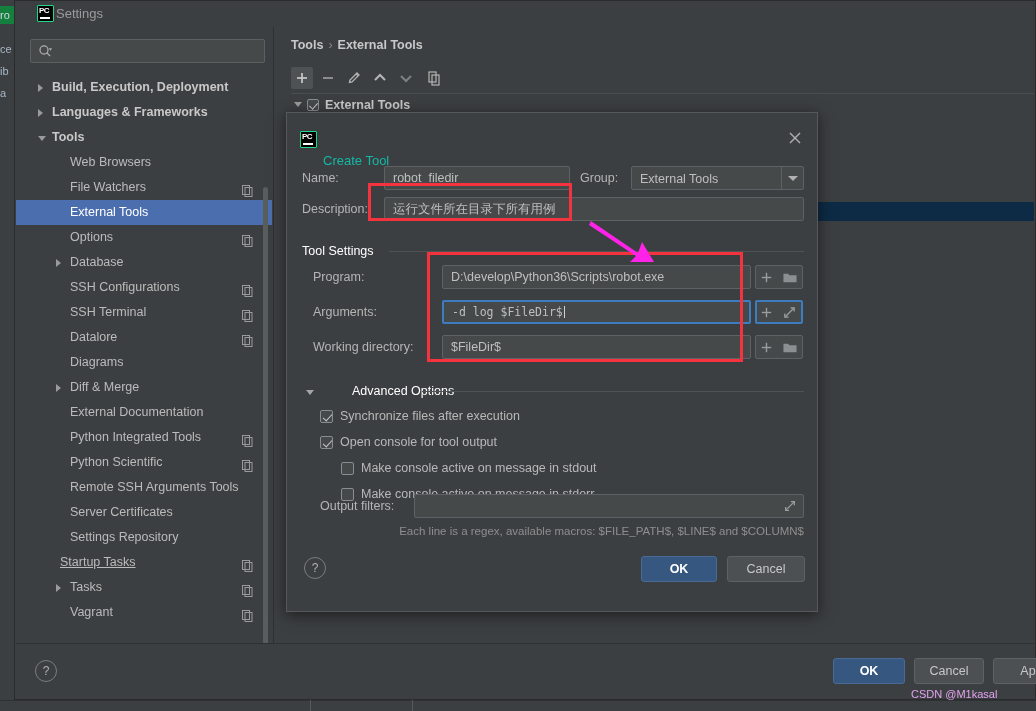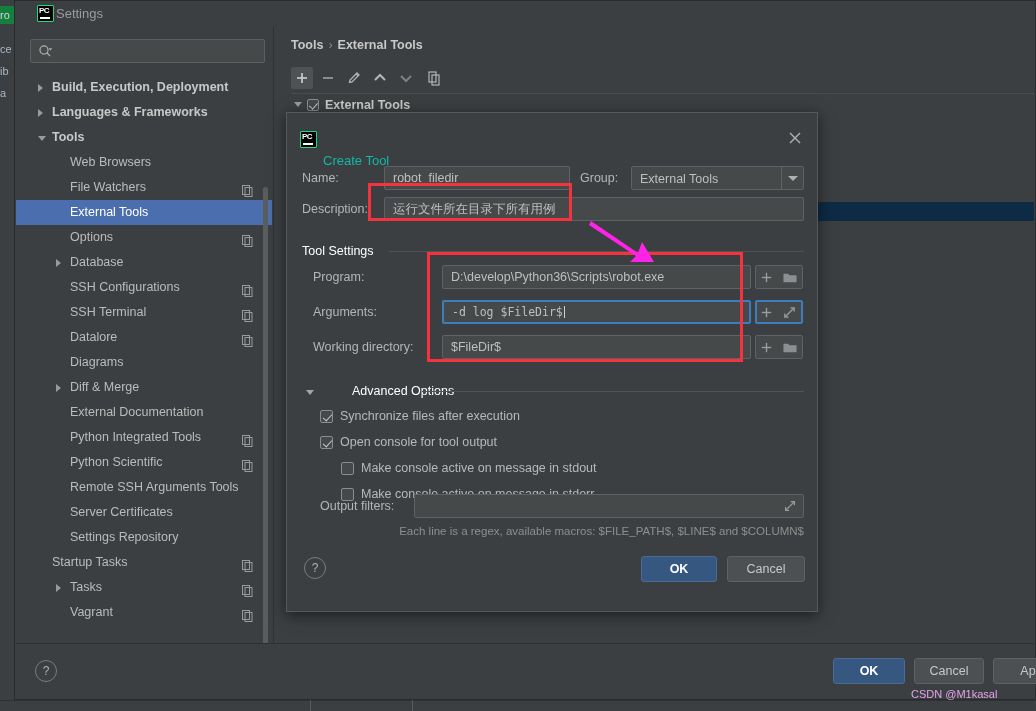--- a/index.html
+++ b/index.html
@@ -279,21 +279,21 @@
           <div class="tree-row">
             <span class="tree-label" style="left: 54px;">Remote SSH Arguments Tools</span>
           </div>
           <div class="tree-row">
             <span class="tree-label" style="left: 54px;">Server Certificates</span>
           </div>
           <div class="tree-row">
             <span class="tree-label" style="left: 54px;">Settings Repository</span>
           </div>
           <div class="tree-row">
-            <span class="tree-label" style="left: 36px;">Startup Tasks</span>
+            <span class="tree-label" style="left: 44px; text-decoration: underline;">Startup Tasks</span>
             <span class="copy-badge"><svg viewBox="0 0 12 12">
                 <rect x="0.5" y="0.5" width="7" height="9" fill="none" stroke="#9a9a9a" stroke-width="1"></rect>
                 <rect x="3" y="2.5" width="7" height="9" fill="none" stroke="#9a9a9a" stroke-width="1"></rect>
               </svg></span>
           </div>
           <div class="tree-row">
             <span class="tree-arrow" style="left: 40px;"></span>
             <span class="tree-label" style="left: 54px;">Tasks</span>
             <span class="copy-badge"><svg viewBox="0 0 12 12">
                 <rect x="0.5" y="0.5" width="7" height="9" fill="none" stroke="#9a9a9a" stroke-width="1"></rect>

